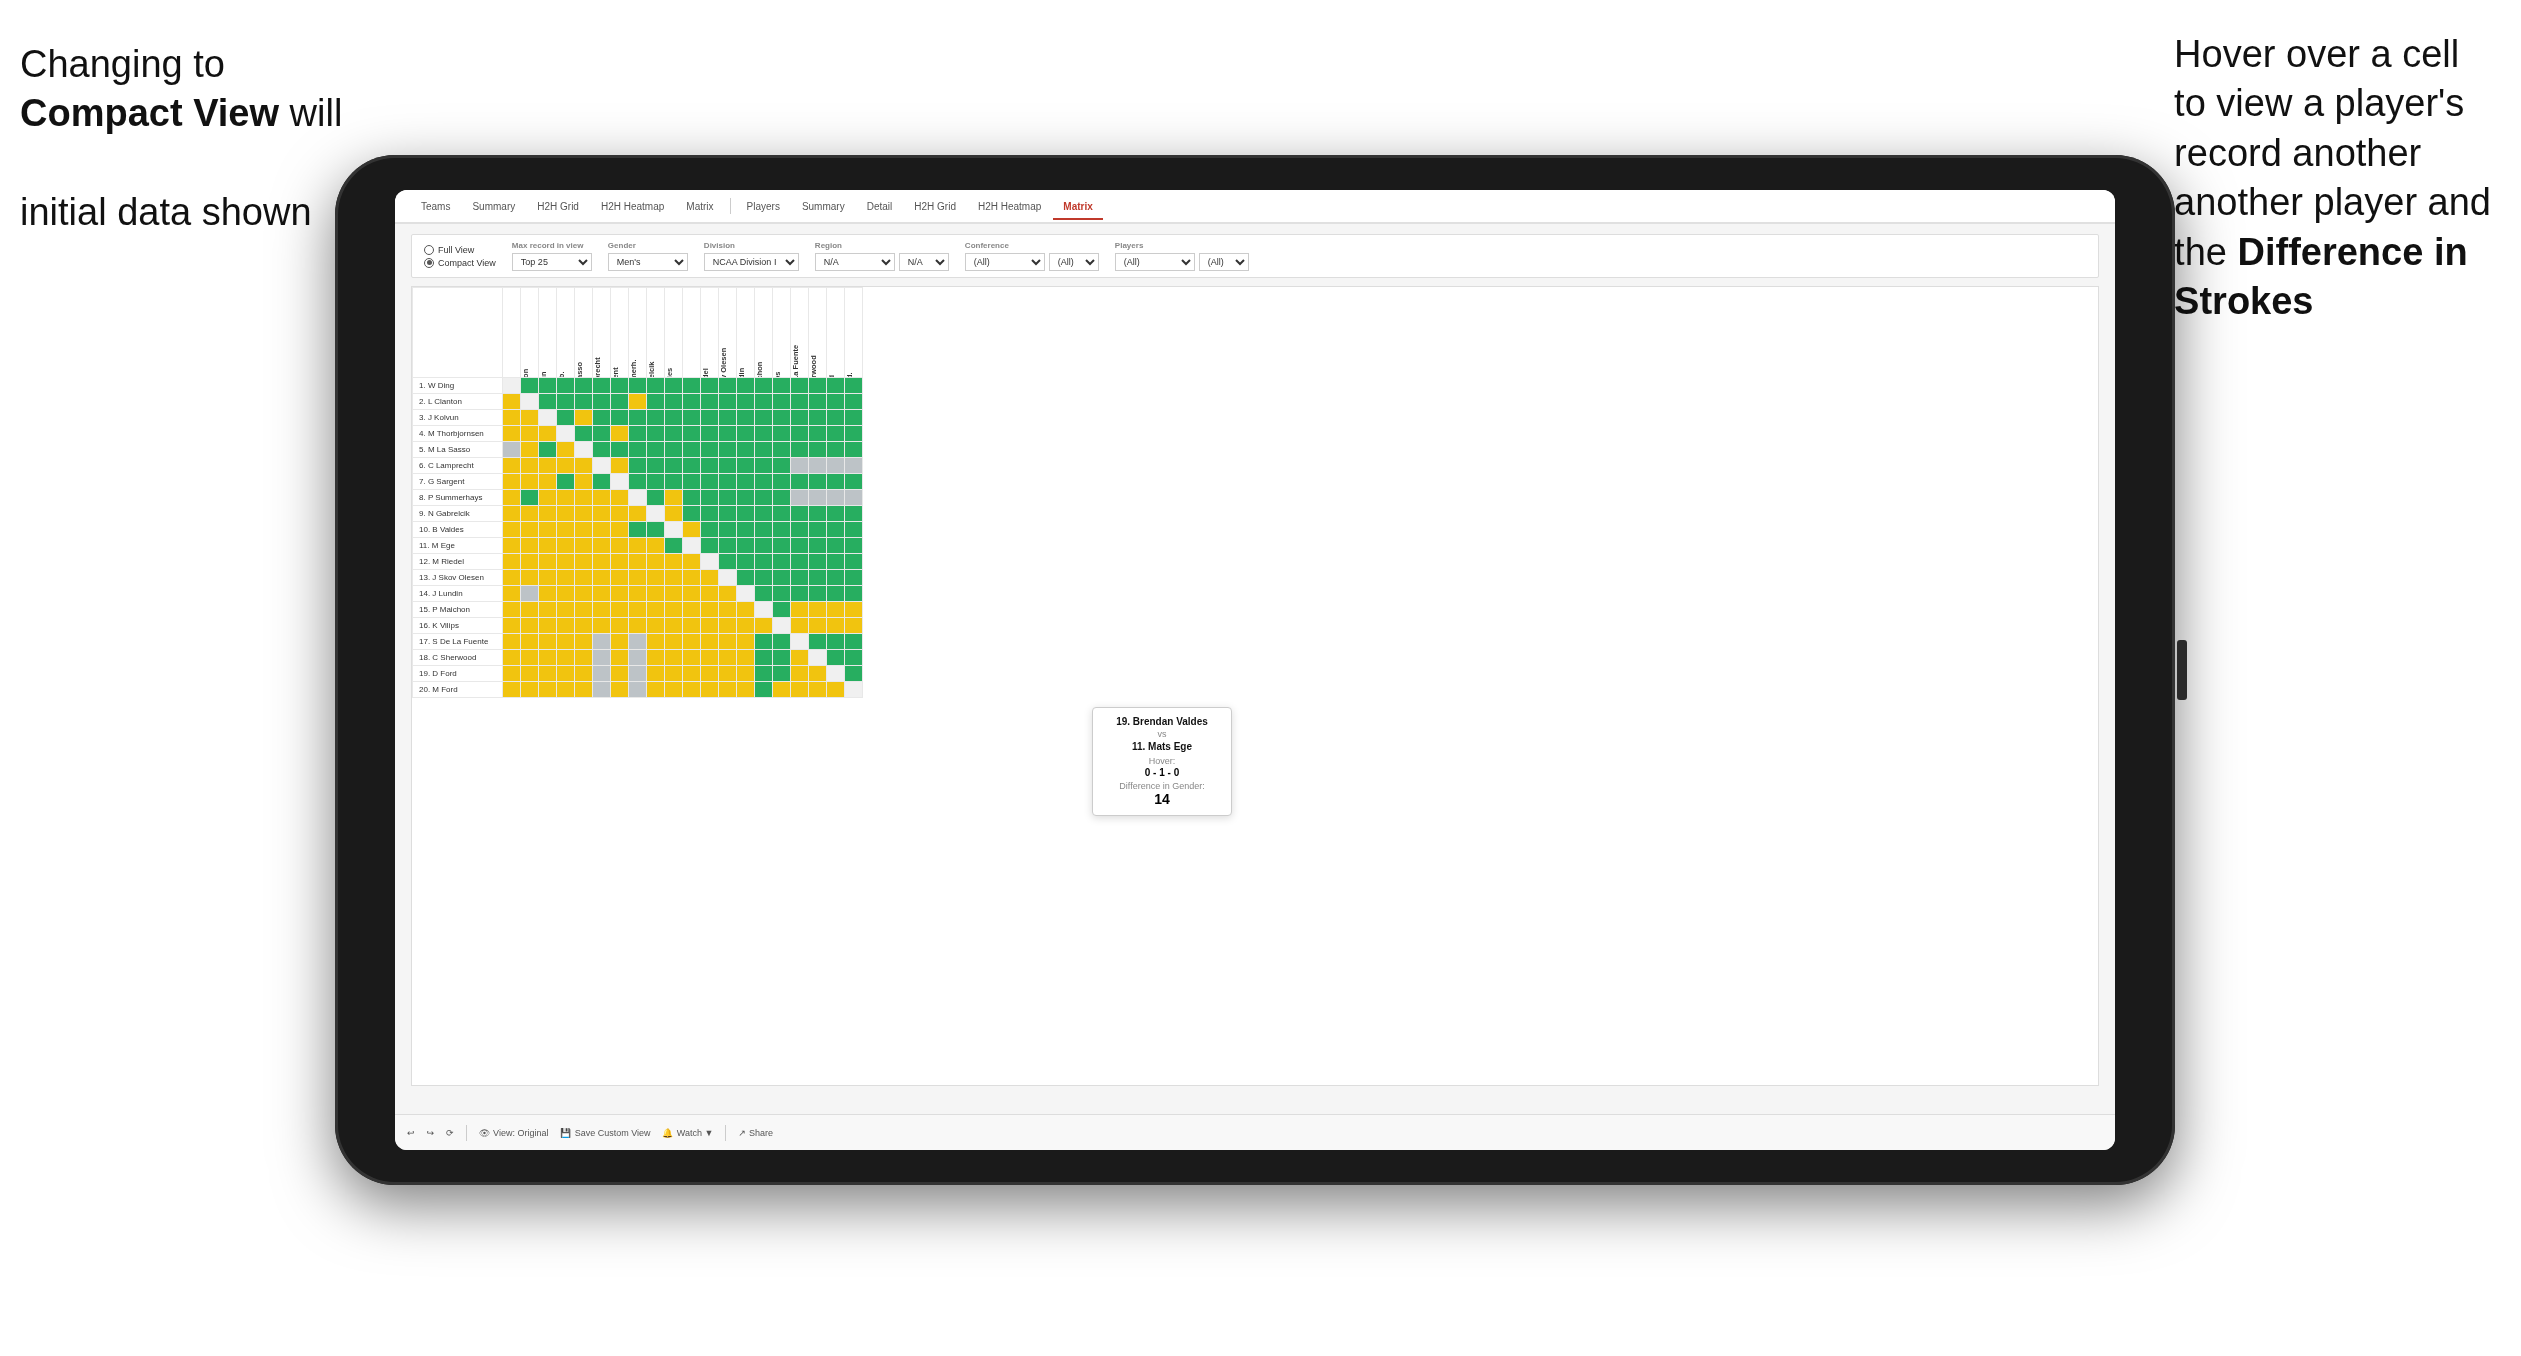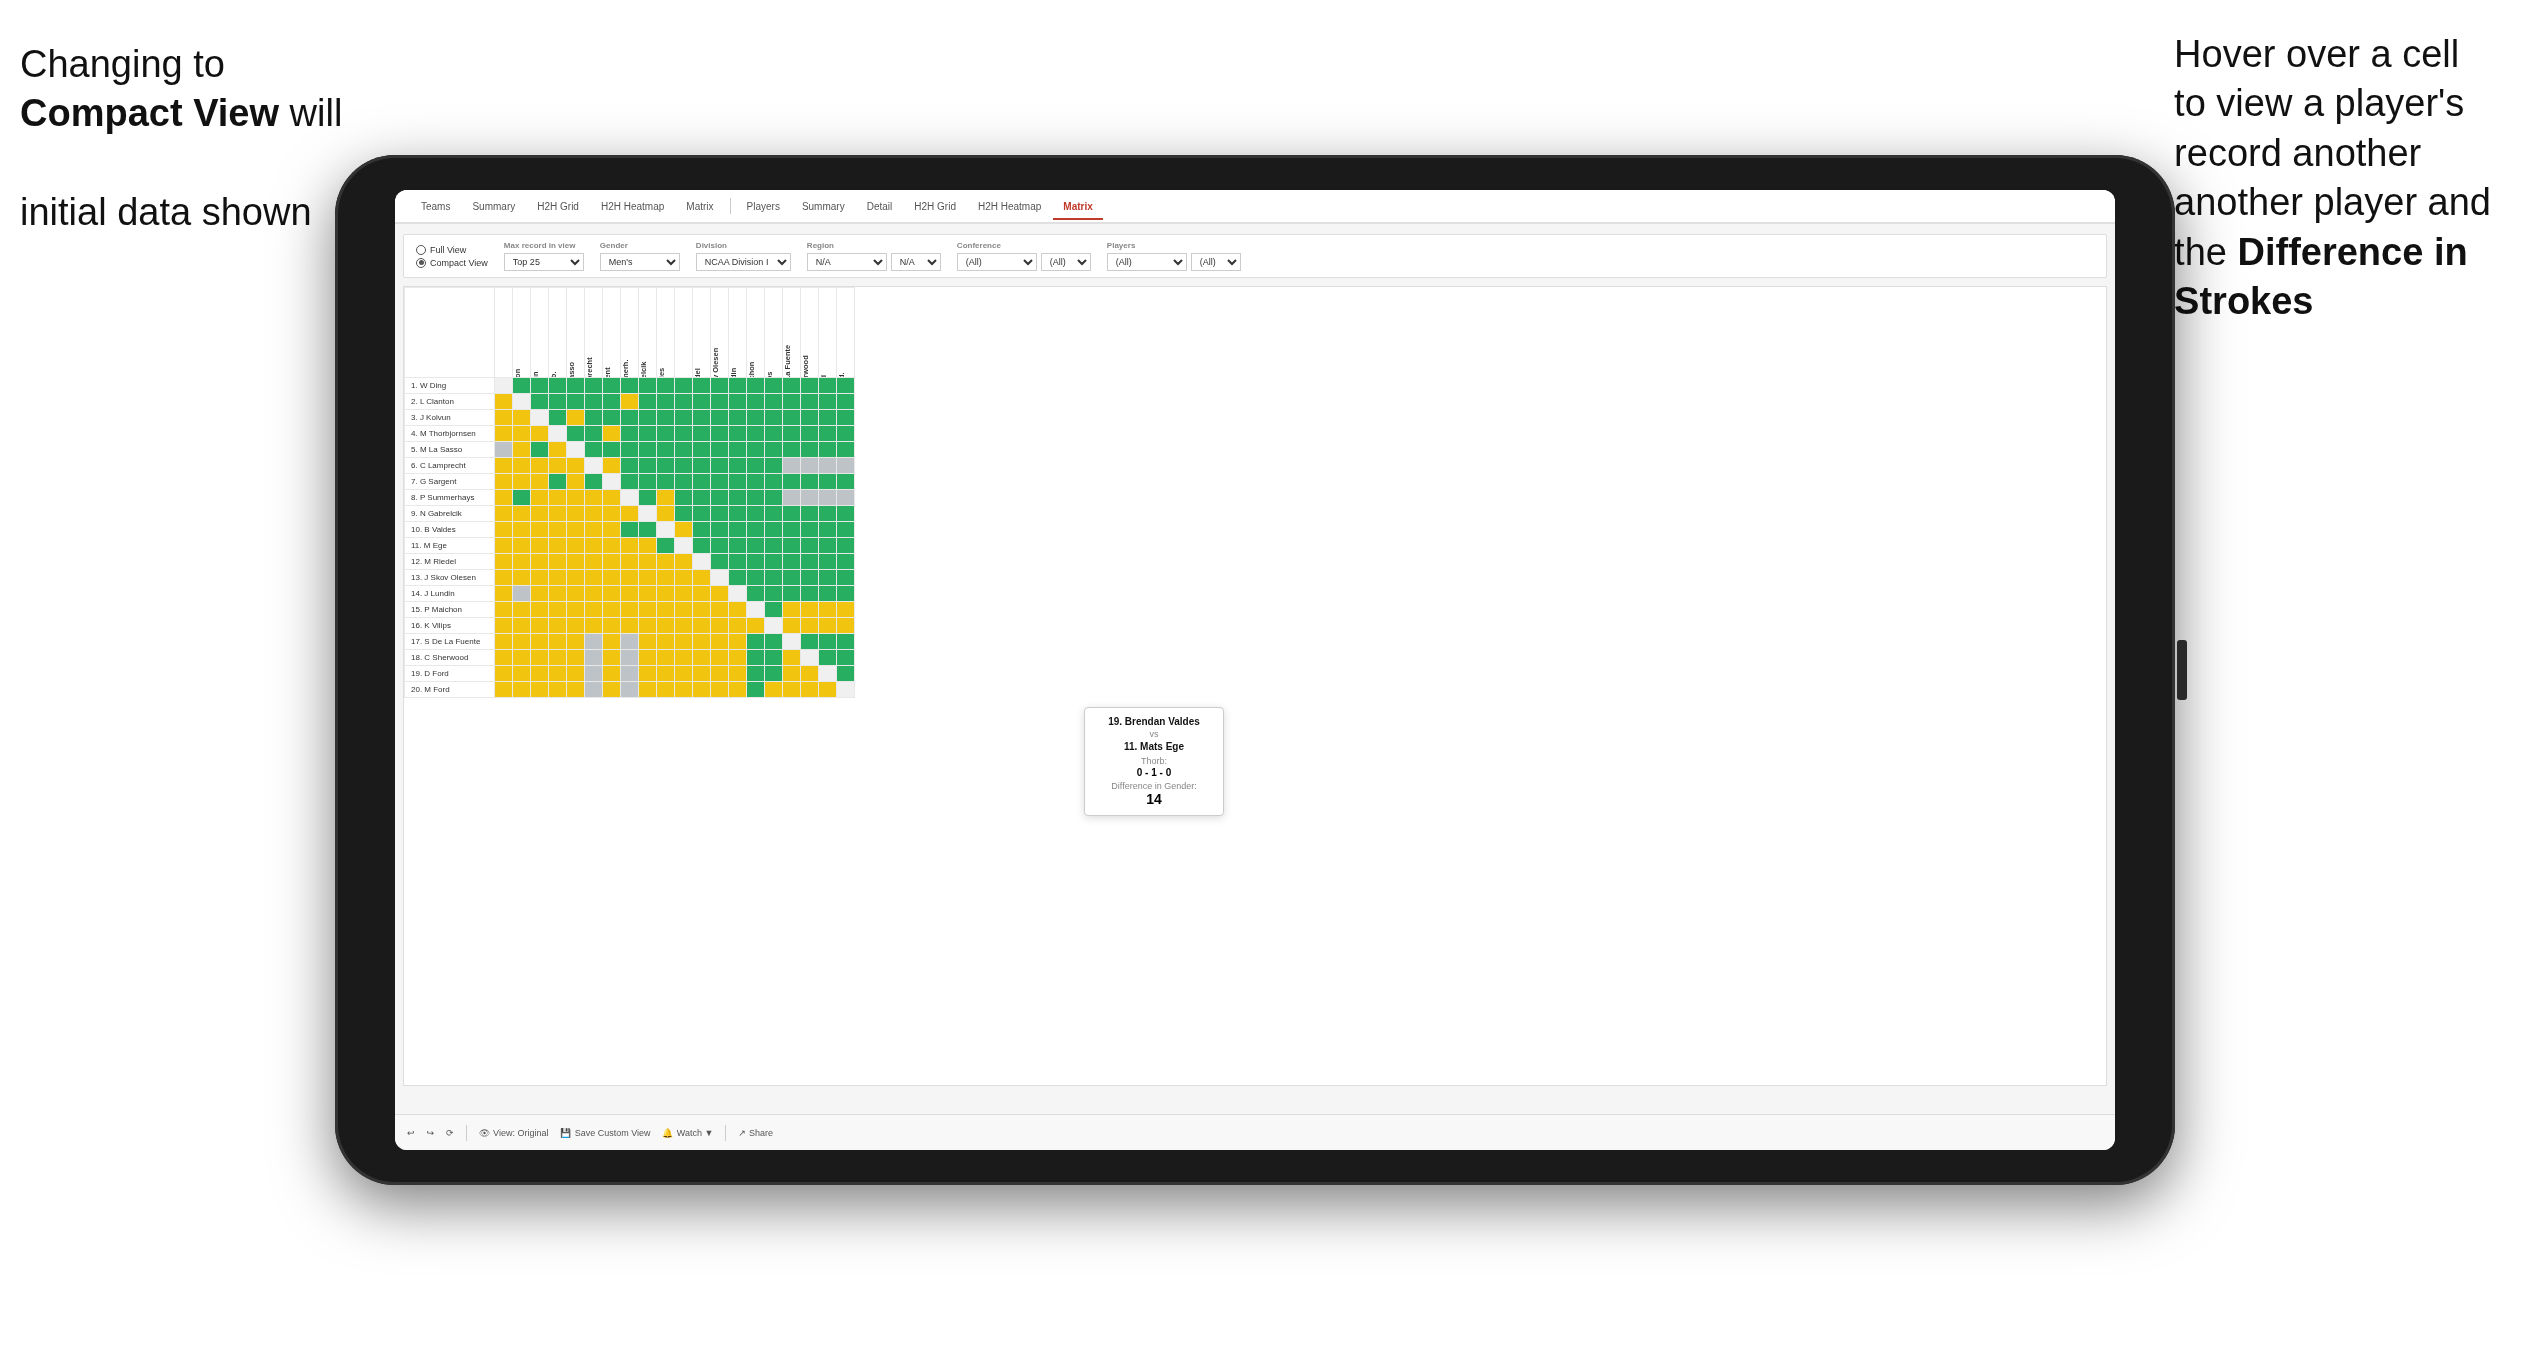--- a/index.html
+++ b/index.html
@@ -146,21 +146,21 @@
       width: 1px;
       height: 16px;
       background: #ccc;
       margin: 0 4px;
     }
 
     
     .main-content {
       flex: 1;
       background: #f5f5f5;
-      padding: 10px 8px;
+      padding: 10px 16px;
       overflow: hidden;
     }
 
     
     .filter-row {
       background: #ffffff;
       border: 1px solid #ddd;
       padding: 6px 12px;
       display: flex;
       align-items: center;
@@ -1000,21 +1000,21 @@
                   <td class="cell-yellow" style="width: 18px; height: 16px;"></td>
                   <td class="cell-diagonal" style="width: 18px; height: 16px;"></td>
                 </tr>
               </tbody>
           </table>
 
           <div class="tooltip-popup">
             <div class="tooltip-player1">19. Brendan Valdes</div>
             <div class="tooltip-vs">vs</div>
             <div class="tooltip-player2">11. Mats Ege</div>
-            <div class="tooltip-record-label">Thorb:</div>
+            <div class="tooltip-record-label">Hover:</div>
             <div class="tooltip-record">0 - 1 - 0</div>
             <div class="tooltip-diff-label">Difference in Gender:</div>
             <div class="tooltip-diff">14</div>
           </div>
         </div>
 
       </div>
 
       <div class="bottom-toolbar">
         <div class="toolbar-btn">↩</div>

